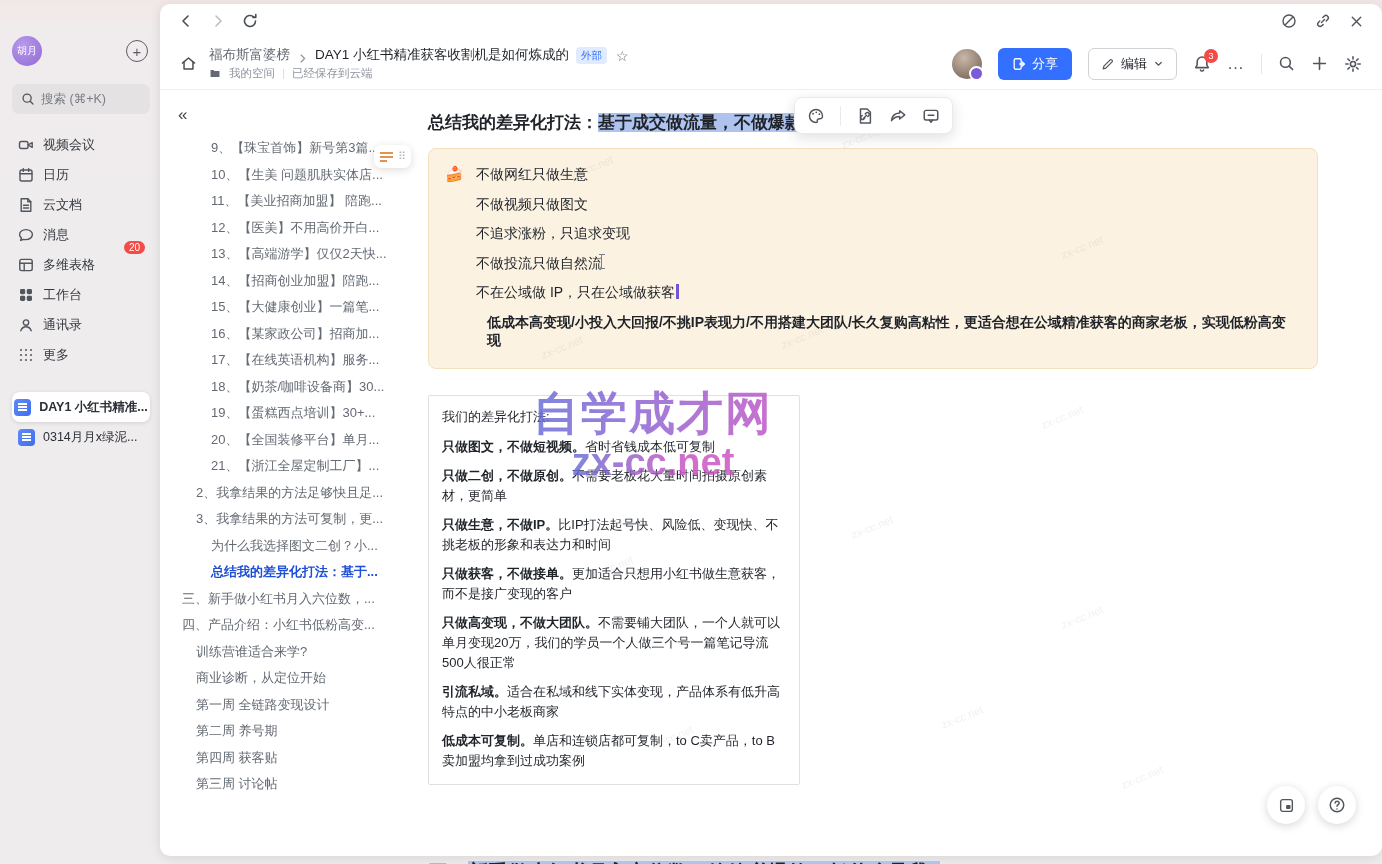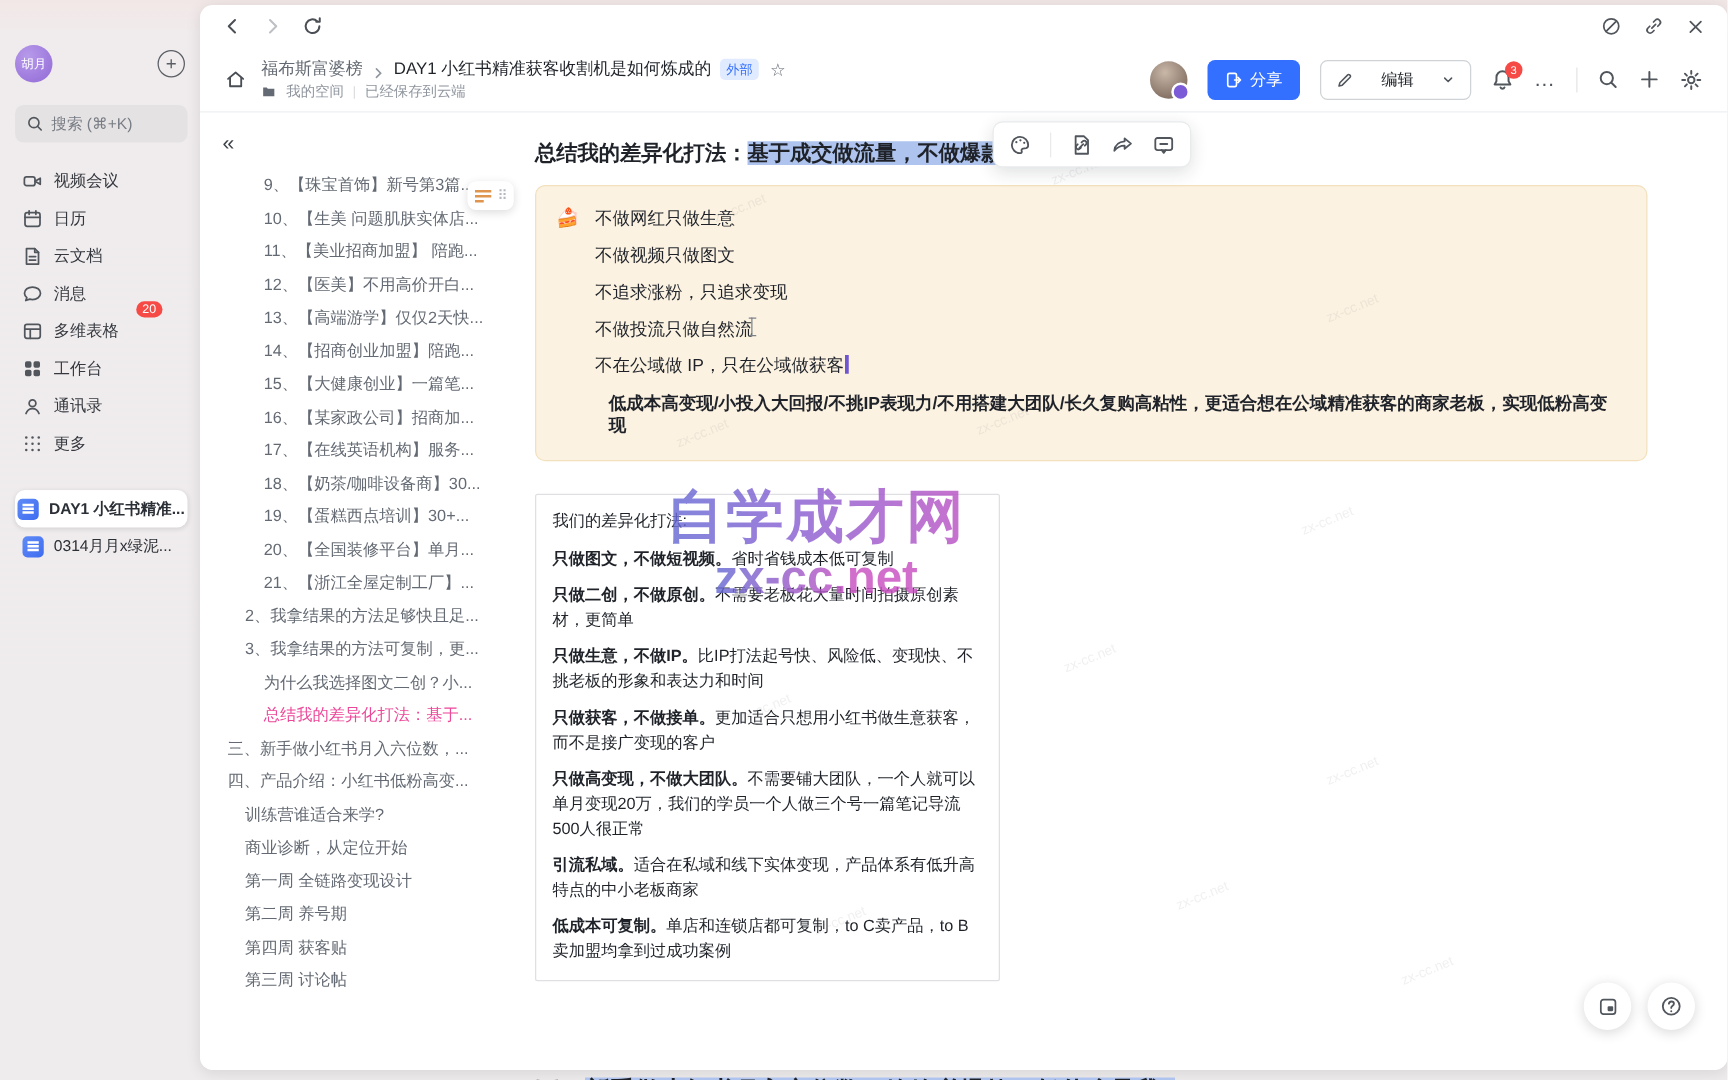--- a/index.html
+++ b/index.html
@@ -13,21 +13,21 @@
   .ic { color:#51565d; }
 
   
   .sidebar { position:absolute; left:0; top:0; width:160px; height:100%; padding:36px 10px 0 12px; }
   .sb-top { display:flex; align-items:center; justify-content:space-between; padding-right:2px; }
   .avatar-self { width:30px; height:30px; border-radius:50%; background:radial-gradient(circle at 35% 30%,#b79aea,#9169d6); color:#fff; font-size:10px; display:flex; align-items:center; justify-content:center; }
   .add-btn { width:22px; height:22px; border-radius:50%; border:1.4px solid #5a5e64; color:#5a5e64; display:flex; align-items:center; justify-content:center; font-size:15px; line-height:1; }
   .searchbox { margin-top:18px; height:30px; background:#e5e2e3; border-radius:7px; display:flex; align-items:center; gap:6px; padding:0 9px; color:#787d85; font-size:12.5px; }
   .nav { margin-top:16px; }
   .nav-item { height:30px; display:flex; align-items:center; gap:9px; padding:0 6px; border-radius:6px; font-size:13px; color:#35393f; position:relative; }
-  .nav-item .badge { position:absolute; right:20px; background:#f54a45; color:#fff; font-size:10px; border-radius:8px; padding:1px 5px;margin-top:24px; }
+  .nav-item .badge { position:absolute; right:5px; background:#f54a45; color:#fff; font-size:10px; border-radius:8px; padding:1px 5px;margin-top:24px; }
   .doclist { margin-top:22px; }
   .doc-item { height:30px; display:flex; align-items:center; gap:8px; padding:0 6px; border-radius:8px; font-size:12.5px; color:#2b2f36; white-space:nowrap; overflow:hidden; }
   .doc-item.active { background:#fff; box-shadow:0 1px 4px rgba(0,0,0,.12); font-weight:bold;justify-content:center; }
   .doc-ic { width:17px; height:17px; flex:none; border-radius:4px; background:linear-gradient(135deg,#5f8cf7,#3f6cf0); position:relative; }
   .doc-ic::after { content:""; position:absolute; left:4px; top:4.5px; width:9px; height:1.6px; background:#fff; box-shadow:0 3px 0 #fff, 0 6px 0 #fff; }
 
   
   .window { position:absolute; left:160px; top:4px; right:0; bottom:8px; background:#fff; border-radius:10px; box-shadow:0 2px 12px rgba(0,0,0,.10); }
   .titlebar { height:34px; display:flex; align-items:center; padding:0 18px; gap:16px; }
   .tb-right { margin-left:auto; display:flex; align-items:center; gap:18px; }
@@ -37,36 +37,36 @@
   .bc-parent { color:#646a73; }
   .bc-title { color:#1f2329; }
   .badge-ext { background:#e1ebff; color:#3370ff; font-size:10.5px; border-radius:4px; padding:1.5px 5px; }
   .star { color:#646a73; font-size:14px; margin-left:2px; }
   .bc-row2 { display:flex; align-items:center; gap:8px; font-size:11.5px; color:#8f959e; margin-top:2px; }
   .bc-sep { width:1px; height:10px; background:#dcdee0; }
   .hdr-right { margin-left:auto; display:flex; align-items:center; gap:16px; }
   .avatar-photo { width:30px; height:30px; border-radius:50%; background:radial-gradient(circle at 40% 30%,#c9b7a8,#6d5a4e); position:relative; }
   .avatar-photo::after { content:""; position:absolute; right:-2px; bottom:-2px; width:11px; height:11px; border-radius:50%; background:#7b5cd6; border:2px solid #fff; }
   .btn-share { height:32px; background:#3370ff; color:#fff; border:none; border-radius:6px; font-size:13px; display:flex; align-items:center; gap:6px; padding:0 14px; font-family:inherit; }
-  .btn-edit { height:32px; background:#fff; color:#1f2329; border:1px solid #d0d3d6; border-radius:6px; font-size:13px; display:flex; align-items:center; gap:22px; padding:0 12px; font-family:inherit;text-align:center; }
+  .btn-edit { height:32px; background:#fff; color:#1f2329; border:1px solid #d0d3d6; border-radius:6px; font-size:13px; display:flex; align-items:center; gap:6px; padding:0 12px; font-family:inherit;text-align:center; }
   .bell-wrap { position:relative; }
   .bell-badge { position:absolute; top:-6px; right:-7px; background:#f54a45; color:#fff; font-size:9px; min-width:14px; height:14px; border-radius:8px; display:flex; align-items:center; justify-content:center; padding:0 3px; }
   .dots3 { font-size:17px; color:#51565d; letter-spacing:1px; line-height:10px; }
   .vdiv { width:1px; height:20px; background:#e3e5e7; }
 
   
   .content { position:absolute; top:87px; bottom:0; left:0; right:0; display:flex; }
   .outline { width:260px; flex:none; padding:14px 0 0 14px; position:relative; }
   .collapse { font-size:17px; color:#3f444b; margin-left:4px; }
   .outline-list { margin-top:10px; font-size:13px; color:#646a73; }
   .outline-item { height:26.5px; line-height:26.5px; white-space:nowrap; overflow:hidden; width:236px; }
   .outline-item.lvl0 { padding-left:8px; }
   .outline-item.lvl1 { padding-left:22px; }
   .outline-item.lvl2 { padding-left:37px; }
-  .outline-item.active { color:#ec4899; }
+  .outline-item.active { color:#1d4ed8;font-weight:bold; }
 
   .page { flex:1; position:relative; padding:20px 62px 0 8px; }
   .doc-title { font-size:17px; font-weight:bold; color:#1f2329; }
   .hl { background:#aec4ee; }
 
   .float-toolbar { position:absolute; left:374px; top:6px; height:37px; background:#fff; border:1px solid #e8eaec; border-radius:8px; box-shadow:0 4px 14px rgba(31,35,41,.14); display:flex; align-items:center; gap:15px; padding:0 12px; z-index:6; }
   .ft-div { width:1px; height:20px; background:#e8eaec; }
 
   .block-pill { position:absolute; left:-46px; top:54px; background:#fff; border-radius:7px; box-shadow:0 2px 8px rgba(0,0,0,.14); padding:5px 6px; display:flex; align-items:center; gap:5px; z-index:5; }
   .pill-callout-ic { width:13px; height:10px; position:relative; }

